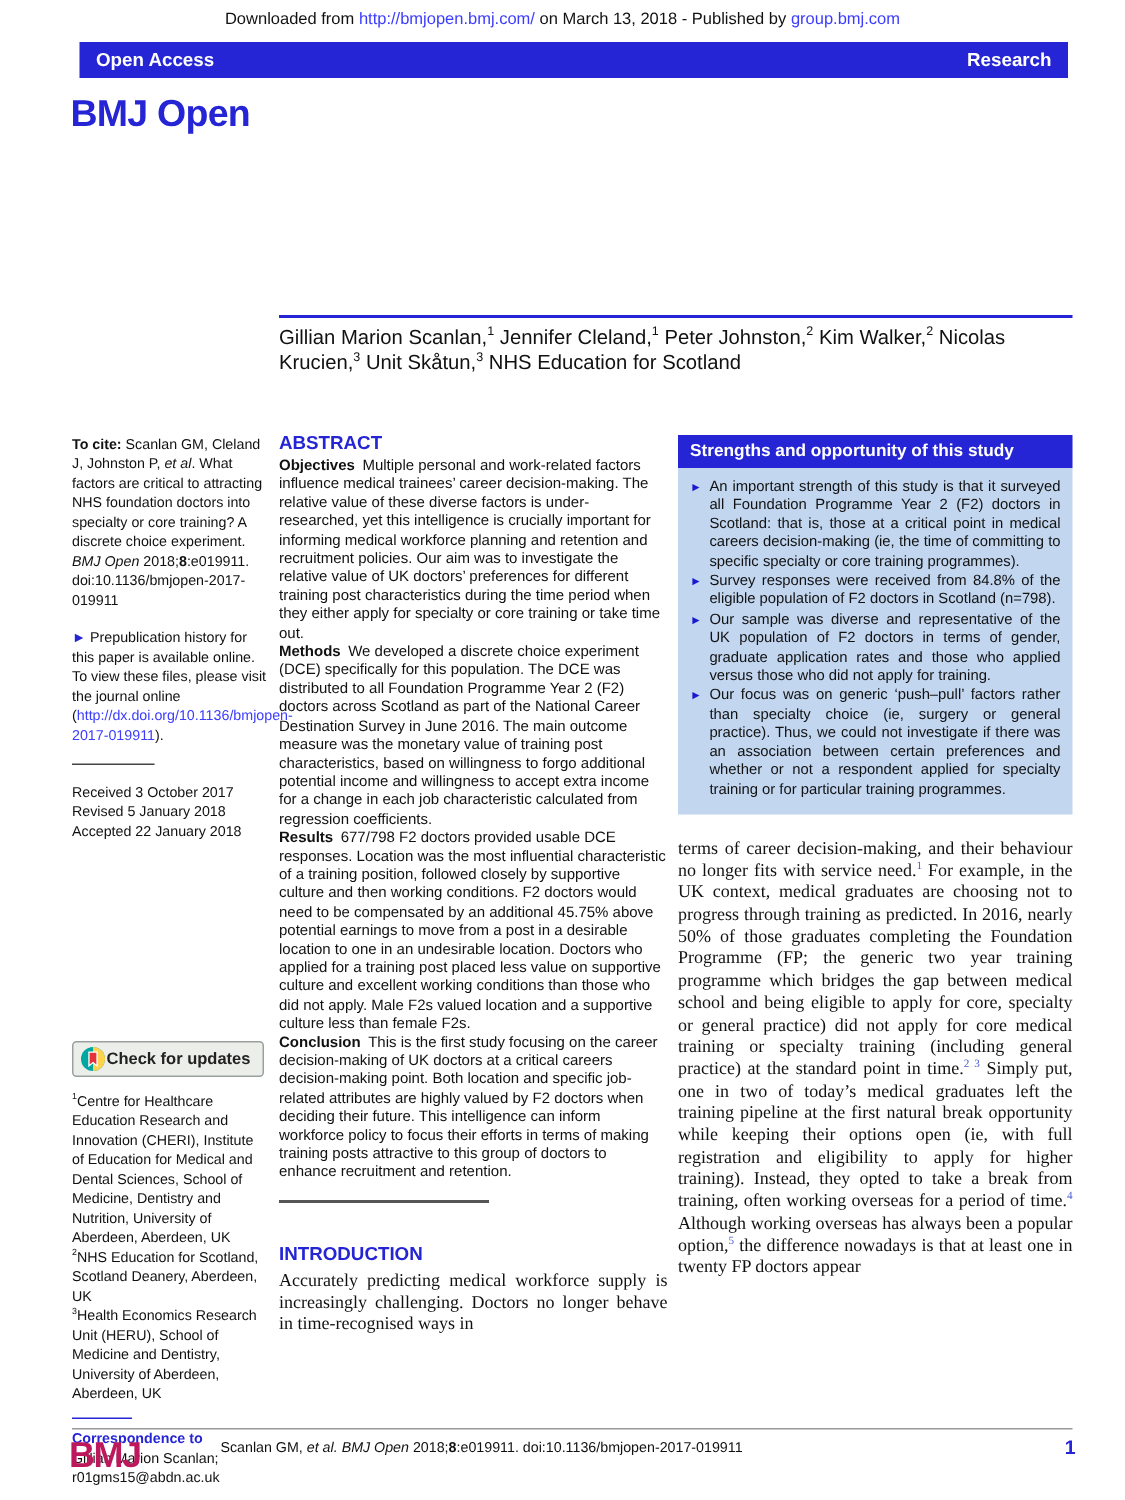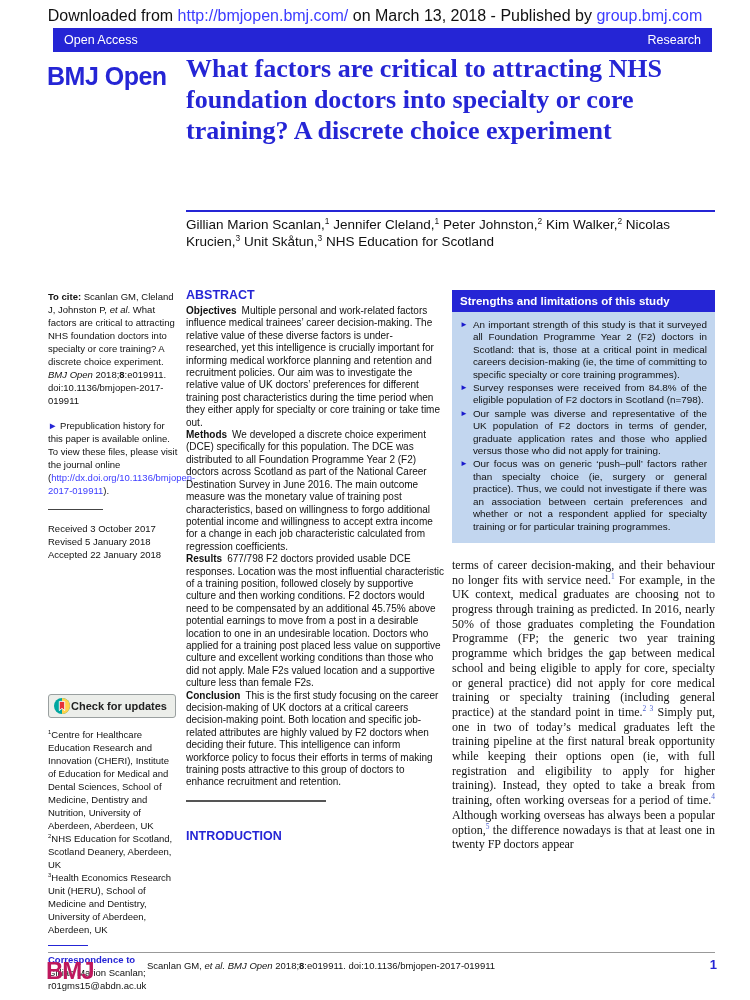--- a/index.html
+++ b/index.html
@@ -10,23 +10,23 @@
   }
   html,body{margin:0;padding:0;background:#fff;}
   #page{position:relative;width:750px;height:1000px;background:#fff;overflow:hidden;
         font-family:"Liberation Sans",sans-serif;color:var(--ink);}
   .b{font-weight:bold;}
   .i{font-style:italic;}
   .link{color:var(--link);}
   .arrow{color:var(--blue);}
   sup{font-size:0.62em;vertical-align:super;line-height:0;}
 
-  .dl-line{position:absolute;top:7px;left:0;width:750px;text-align:center;font-size:16px;}
+  .dl-line{position:absolute;top:7px;left:0;width:750px;text-align:center;font-size:11px;}
   .banner{position:absolute;left:53px;top:28px;width:659px;height:21px;background:var(--blue);
-          color:#fff;font-weight:normal;font-size:12.5px;display:flex;align-items:center;
+          color:#fff;font-weight:bold;font-size:12.5px;display:flex;align-items:center;
           justify-content:space-between;padding:12px 11px;box-sizing:border-box;}
   .journal-logo{position:absolute;left:47px;top:62px;font-size:25px;font-weight:bold;
           color:var(--blue);letter-spacing:-0.5px;}
   .title{position:absolute;left:186px;top:53px;width:535px;font-family:"Liberation Serif",serif;
           font-size:26px;line-height:31px;font-weight:bold;color:var(--blue);}
   .author-rule{position:absolute;left:186px;top:210px;width:529px;height:2px;background:var(--blue);}
   .authors{position:absolute;left:186px;top:216px;width:515px;font-size:13.5px;line-height:17px;}
 
   .left-top{position:absolute;left:48px;top:290px;width:131px;font-size:9.5px;line-height:13px;}
   .left-top .prepub{margin-top:12px;}
@@ -70,21 +70,20 @@
 
   <div class="dl-line"><span>Downloaded from </span><span class="link">http://bmjopen.bmj.com/</span><span> on March 13, 2018 - Published by </span><span class="link">group.bmj.com</span></div>
 
   <div class="banner">
     <span>Open Access</span>
     <span>Research</span>
   </div>
 
   <div class="journal-logo">BMJ Open</div>
 
-  <h1 class="title" style="margin:0">What factors are critical to attracting NHS foundation doctors into specialty or core training? A discrete choice experiment</h1>
 
   <div class="author-rule"></div>
 
   <div class="authors"><span>Gillian Marion Scanlan,</span><sup>1</sup><span> Jennifer Cleland,</span><sup>1</sup><span> Peter Johnston,</span><sup>2</sup><span> Kim Walker,</span><sup>2</sup><span> Nicolas Krucien,</span><sup>3</sup><span> Unit Skåtun,</span><sup>3</sup><span> NHS Education for Scotland</span></div>
 
   <div class="left-top">
     <p style="margin:0"><span class="b">To cite: </span><span>Scanlan GM, Cleland J, Johnston P, </span><span class="i">et al</span><span>.  What factors are critical to attracting NHS foundation doctors into specialty or core training? A discrete choice experiment. </span><span class="i">BMJ Open</span><span> 2018;</span><span class="b">8</span><span>:e019911. doi:10.1136/bmjopen-2017-019911</span></p>
     <p class="prepub" style="margin-top:12px;margin-bottom:0"><span class="arrow">► </span><span>Prepublication history for this paper is available online. To view these files, please visit the journal online (</span><span class="link">http://dx.doi.org/10.1136/bmjopen-2017-019911</span><span>).</span></p>
     <hr class="left-divider">
     <div class="dates" id="dates-list">
@@ -119,25 +118,26 @@
   <div class="mid-col">
     <h2 class="sect-head">ABSTRACT</h2>
     <div id="abstract-sections">
         <p class="abs-p"><span class="b">Objectives</span> Multiple personal and work-related factors influence medical trainees’ career decision-making. The relative value of these diverse factors is under-researched, yet this intelligence is crucially important for informing medical workforce planning and retention and recruitment policies. Our aim was to investigate the relative value of UK doctors’ preferences for different training post characteristics during the time period when they either apply for specialty or core training or take time out.</p>
         <p class="abs-p"><span class="b">Methods</span> We developed a discrete choice experiment (DCE) specifically for this population. The DCE was distributed to all Foundation Programme Year 2 (F2) doctors across Scotland as part of the National Career Destination Survey in June 2016. The main outcome measure was the monetary value of training post characteristics, based on willingness to forgo additional potential income and willingness to accept extra income for a change in each job characteristic calculated from regression coefficients.</p>
         <p class="abs-p"><span class="b">Results</span> 677/798 F2 doctors provided usable DCE responses. Location was the most influential characteristic of a training position, followed closely by supportive culture and then working conditions. F2 doctors would need to be compensated by an additional 45.75% above potential earnings to move from a post in a desirable location to one in an undesirable location. Doctors who applied for a training post placed less value on supportive culture and excellent working conditions than those who did not apply. Male F2s valued location and a supportive culture less than female F2s.</p>
         <p class="abs-p"><span class="b">Conclusion</span> This is the first study focusing on the career decision-making of UK doctors at a critical careers decision-making point. Both location and specific job-related attributes are highly valued by F2 doctors when deciding their future. This intelligence can inform workforce policy to focus their efforts in terms of making training posts attractive to this group of doctors to enhance recruitment and retention.</p>
       </div>
     <hr class="mid-divider">
     <h2 class="sect-head">INTRODUCTION</h2>
+    <p class="serif" style="margin:0">Accurately predicting medical workforce supply is increasingly challenging. Doctors no longer behave in time-recognised ways in</p>
   </div>
 
   <div class="right-col">
     <div>
-      <div class="sbox-head">Strengths and limitations of this study</div>
+      <div class="sbox-head">Strengths and opportunity of this study</div>
       <div class="sbox-body" id="strengths-list">
           <div class="bullet">
             <span class="bullet-arrow">►</span>
             <span class="bullet-text">An important strength of this study is that it surveyed all Foundation Programme Year 2 (F2) doctors in Scotland: that is, those at a critical point in medical careers decision-making (ie, the time of committing to specific specialty or core training programmes).</span>
           </div>
           <div class="bullet">
             <span class="bullet-arrow">►</span>
             <span class="bullet-text">Survey responses were received from 84.8% of the eligible population of F2 doctors in Scotland (n=798).</span>
           </div>
           <div class="bullet">

